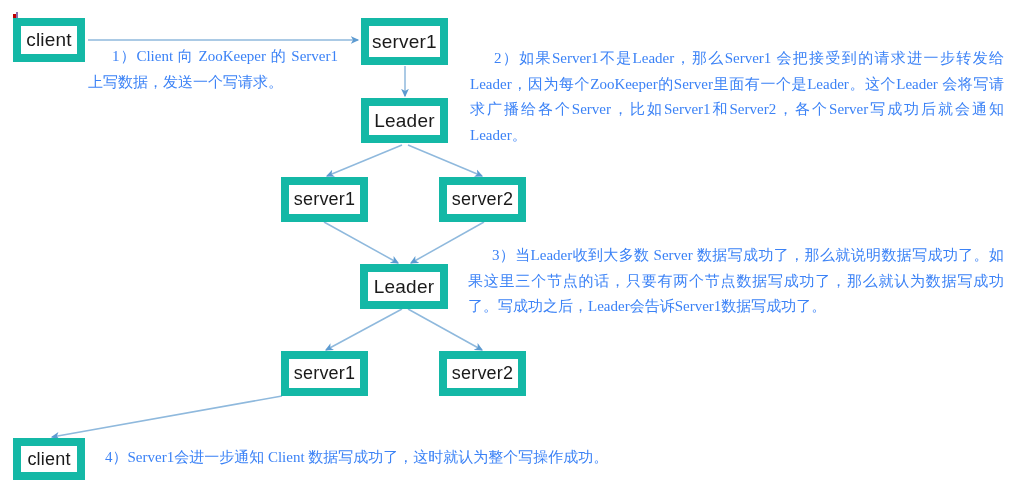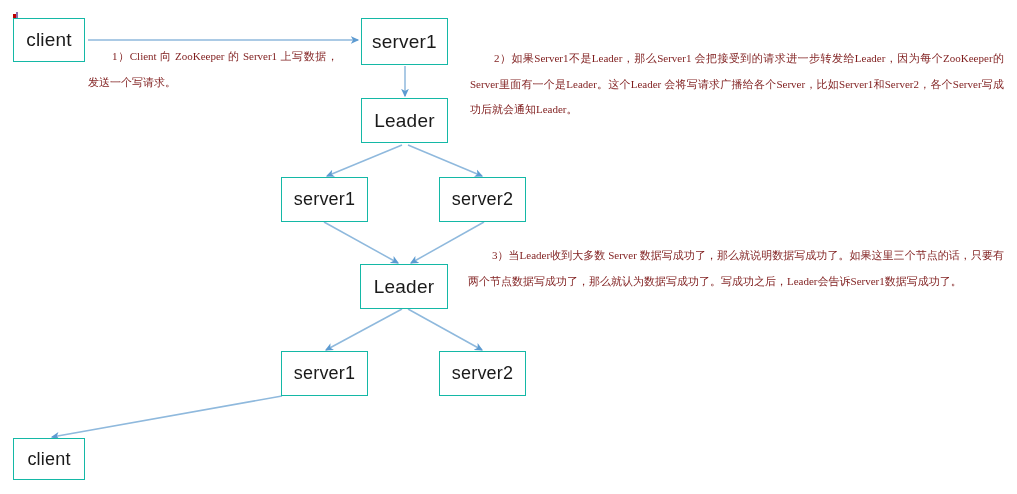--- a/index.html
+++ b/index.html
@@ -6,37 +6,37 @@
   body{
     width:1017px;height:494px;position:relative;overflow:hidden;
     font-family:"Liberation Sans","DejaVu Sans",sans-serif;
     color:#111;
   }
   #canvas{position:absolute;left:0;top:0;width:1017px;height:494px;}
   svg.arrows{position:absolute;left:0;top:0;width:1017px;height:494px;pointer-events:none;}
 
   .node{
     position:absolute;
-    border:1px solid #14b8a6;
+    border:8px solid #14b8a6;
     background:#ffffff;
     display:flex;align-items:center;justify-content:center;
     font-family:"Liberation Sans","DejaVu Sans",sans-serif;
     font-size:19px;
     color:#1a1a1a;
     letter-spacing:.2px;
     box-sizing:border-box;
   }
   .node.small{font-size:18px;}
 
   .para{
     position:absolute;
     font-family:"Liberation Serif","DejaVu Serif",serif;
-    font-size:11px;
+    font-size:15px;
     line-height:25.5px;
-    color:#7f1d1d;
+    color:#3b82f6;
     text-align:justify;
     text-justify:inter-ideograph;
     white-space:normal;
   }
   .para .indent{display:inline-block;width:24px;}
 
   #cursor-mark{
     position:absolute;
     left:13px;top:14px;width:4px;height:16px;
     background:#c00000;
@@ -113,14 +113,17 @@
   </div>
 
   <div class="para" style="left:470px;top:46px;width:534px;">
     <span class="indent"></span><span>2）如果Server1不是Leader，那么Server1 会把接受到的请求进一步转发给Leader，因为每个ZooKeeper的Server里面有一个是Leader。这个Leader 会将写请求广播给各个Server，比如Server1和Server2，各个Server写成功后就会通知Leader。</span>
   </div>
 
   <div class="para" style="left:468px;top:243px;width:536px;">
     <span class="indent"></span><span>3）当Leader收到大多数 Server 数据写成功了，那么就说明数据写成功了。如果这里三个节点的话，只要有两个节点数据写成功了，那么就认为数据写成功了。写成功之后，Leader会告诉Server1数据写成功了。</span>
   </div>
 
+  <div class="para" style="left:105px;top:445px;width:760px;text-align:left;">
+    <span>4）Server1会进一步通知 Client 数据写成功了，这时就认为整个写操作成功。</span>
+  </div>
 
 </div>
 
 </body></html>

